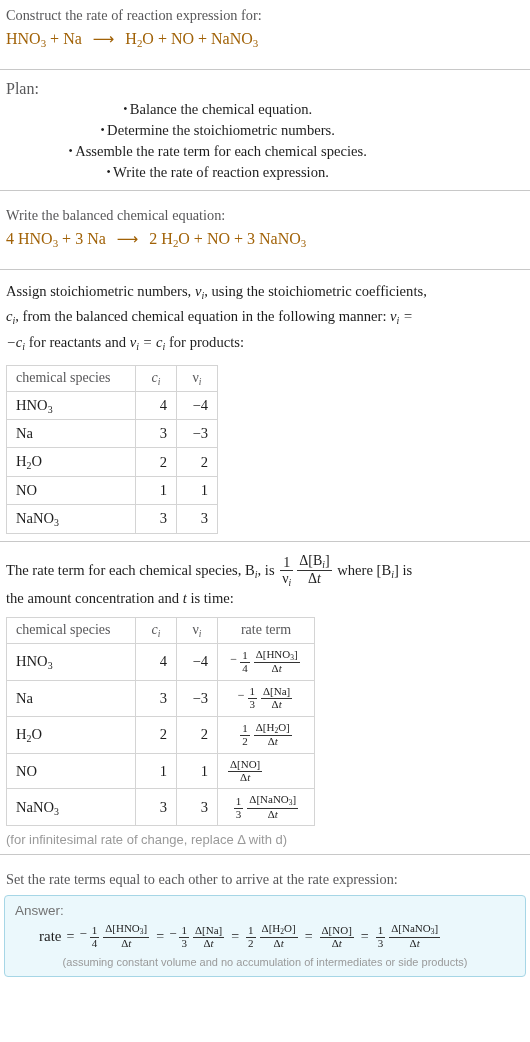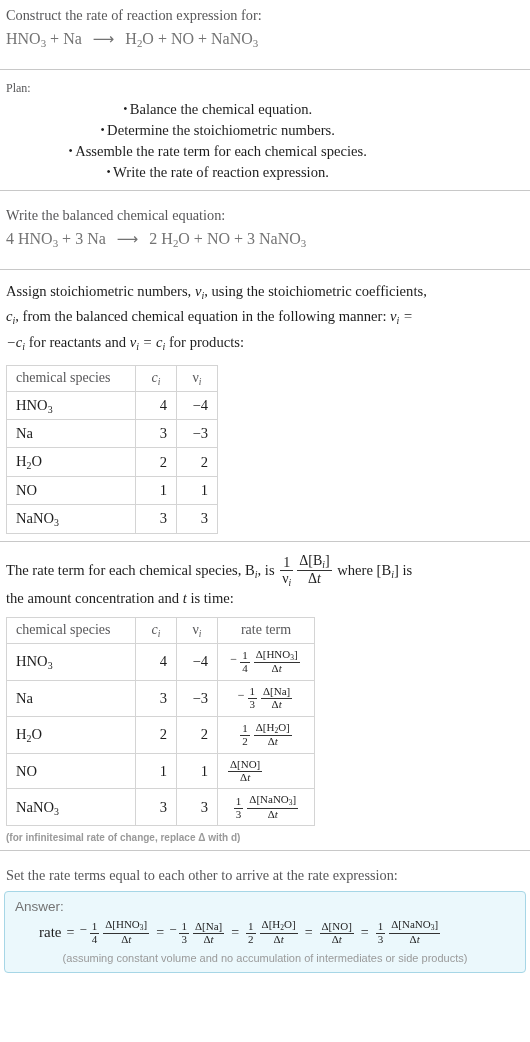--- a/index.html
+++ b/index.html
@@ -11,37 +11,37 @@
     -webkit-font-smoothing:antialiased;
   }
   .page{width:433px;box-sizing:border-box;}
   .prompt{
     color:#58585a;
     font-size:14.3px;
     line-height:19px;
     padding:6px 6px 2px 6px;
   }
   .equation{
-    color:#737373;
+    color:#a16207;
     font-size:16px;
     line-height:22px;
     padding:1px 6px 8px 6px;
     white-space:nowrap;
   }
   .rule{
     height:1px;
     background:#c8c8c8;
     width:530px;
     margin:7px 0 9px 0;
   }
   sub{font-size:0.68em;vertical-align:-0.28em;}
   .arrow{padding:0 7px;font-size:15px;}
   .plan-label{
     color:#58585a;
-    font-size:12px;
+    font-size:16px;
     line-height:19px;
     padding:0 6px 1px 6px;
   }
   .plan-item{
     color:#1d1d1d;
     font-size:14.6px;
     line-height:21px;
     padding:0 6px 0 6px;
     text-align:center;
   }
@@ -95,23 +95,22 @@
     font-size:11px;
     padding:3px 8px;
     min-width:78px;
   }
   td.rate.leftish{text-align:left;padding-left:8px;}
   td.rate .minus{font-size:12px;vertical-align:0.25em;margin-right:1px;}
   td.rate .frac{font-size:11px;vertical-align:-0.5em;}
   .note{
     font-family:"Liberation Sans", sans-serif;
     color:#9a9a9a;
-    font-size:10px;
+    font-size:13px;
     padding:2px 6px 0 6px;
-    font-weight:bold;
   }
   
   .answerbox{
     margin:4px 4px 6px 4px;
     border:1px solid #a6d6e6;
     background:#ebf8fc;
     border-radius:4px;
     padding:7px 10px 8px 10px;
     box-sizing:border-box;
     width:522px;

